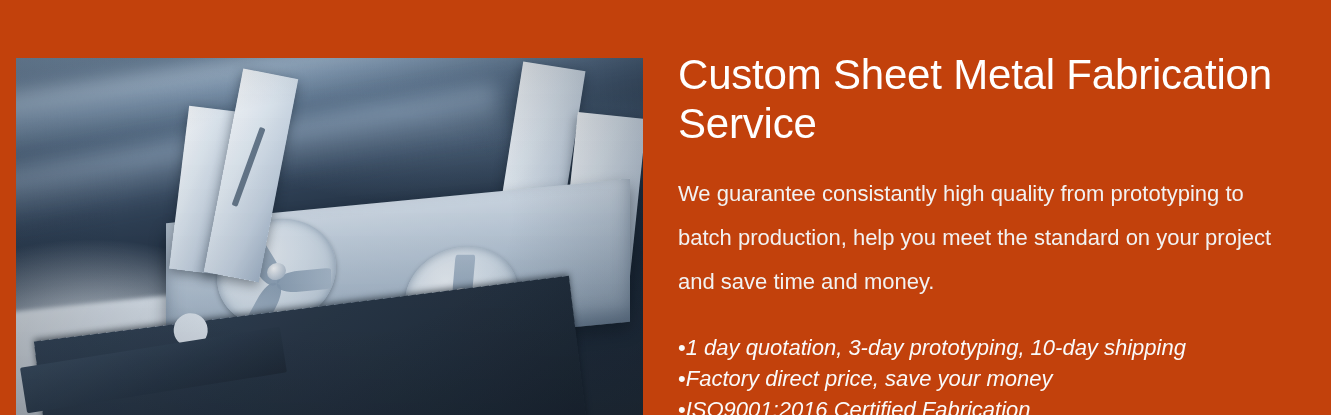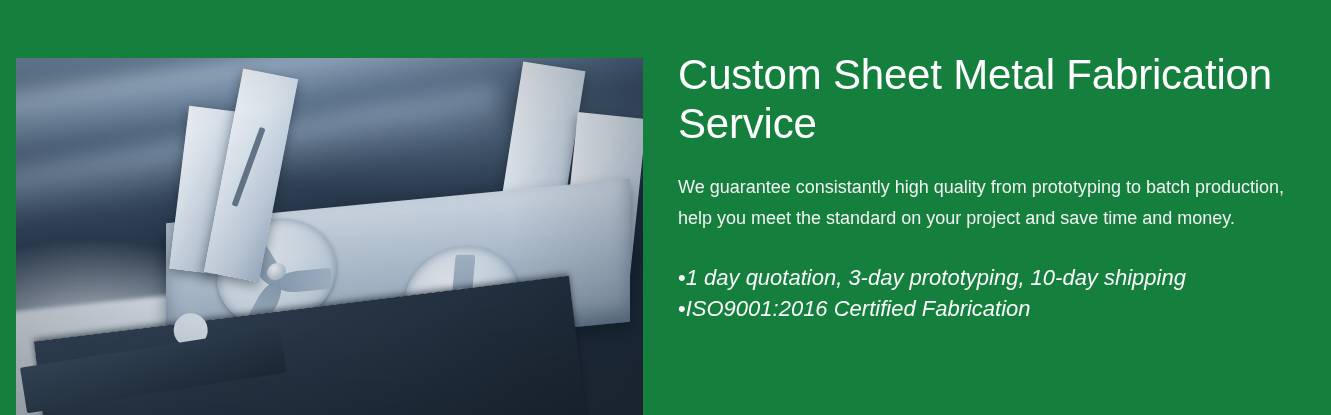--- a/index.html
+++ b/index.html
@@ -13,21 +13,21 @@
     overflow: hidden;
     background: #212121;
     font-family: "Liberation Sans", sans-serif;
     -webkit-font-smoothing: antialiased;
   }
 
   .banner {
     position: relative;
     width: 1331px;
     height: 415px;
-    background: #15803d;
+    background: #c2410c;
     box-sizing: border-box;
   }
 
   
   .photo-wrap {
     position: absolute;
     left: 16px;
     top: 58px;
     width: 627px;
     height: 357px;
@@ -212,22 +212,22 @@
     margin: 0;
     color: #ffffff;
     font-size: 42px;
     line-height: 49px;
     font-weight: 400;
     letter-spacing: -0.2px;
   }
   .lede {
     margin: 24px 0 0 0;
     color: #f2f2f2;
-    font-size: 18px;
-    line-height: 31px;
+    font-size: 22px;
+    line-height: 44px;
     font-weight: 400;
     max-width: 614px;
   }
   .bullets {
     margin: 28px 0 12px 0;
     padding: 0;
     list-style: none;
   }
   .bullets li {
     color: #fafafa;
@@ -286,17 +286,18 @@
     </div>
   </div>
 
   <div class="copy">
     <h1 class="headline">Custom Sheet Metal Fabrication Service</h1>
 
     <p class="lede">We guarantee consistantly high quality from prototyping to batch production, help you meet the standard on your project and save time and money.</p>
 
     <ul class="bullets">
       <li><span class="dot">•</span><span>1 day quotation, 3-day prototyping, 10-day shipping</span></li>
+      <li><span class="dot">•</span><span>Factory direct price, save your money</span></li>
       <li><span class="dot">•</span><span>ISO9001:2016 Certified Fabrication</span></li>
     </ul>
   </div>
 
 </div>
 
 </body></html>

